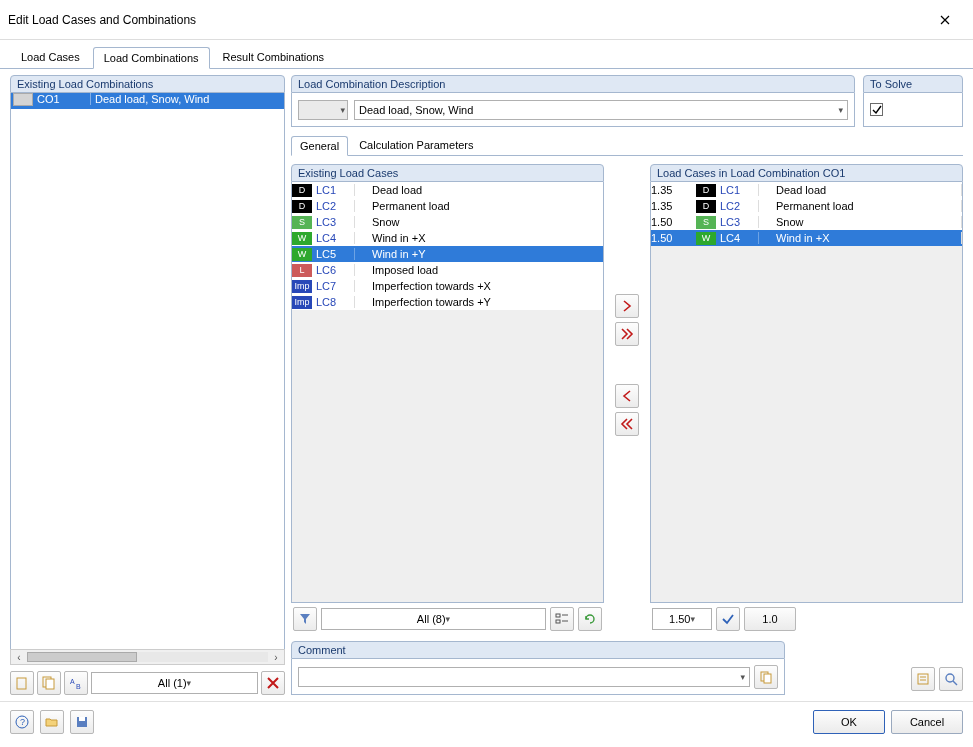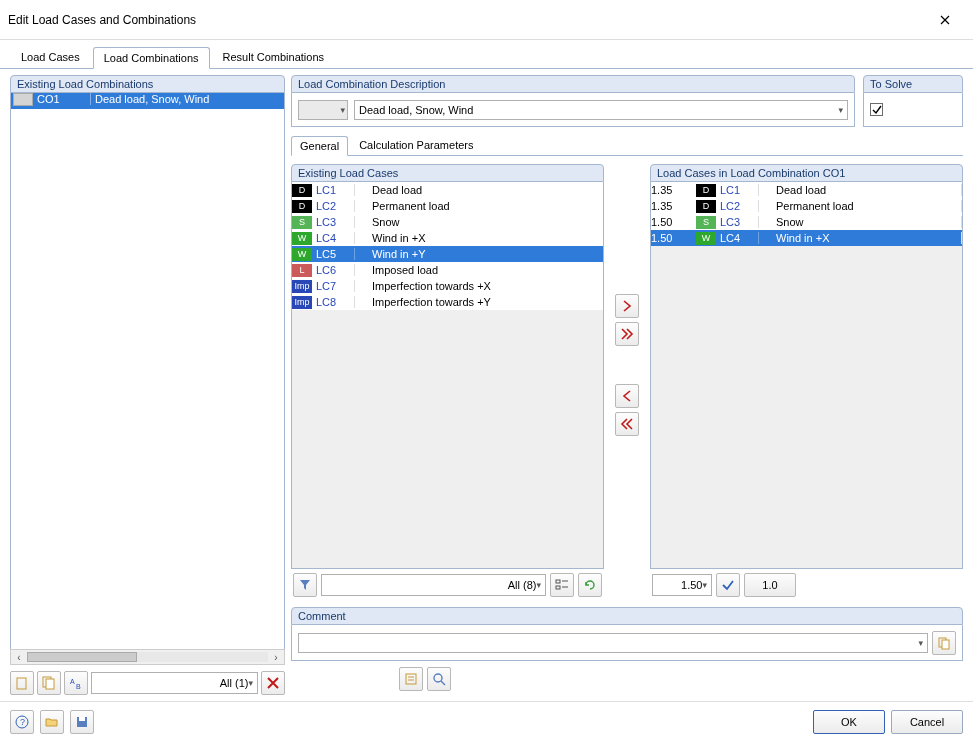--- a/index.html
+++ b/index.html
@@ -132,21 +132,21 @@
   }
   .tool-btn svg { width: 14px; height: 14px; }
   .tool-btn.red-x svg { stroke: #c21919; }
   .select-all {
     flex: 1;
     height: 22px;
     border: 1px solid #b0b0b0;
     background: #fff;
     display: flex; align-items: center;
     padding: 0 4px;
-    justify-content: flex-end;
+    justify-content: center;
     cursor: pointer;
   }
   .select-all .dd { font-size: 9px; color: #555; }
 
   .top-fields { display: flex; gap: 8px; }
   .field-group { }
   .field-group .group-header { }
   .field-group .group-body { padding: 6px; height: 34px; display: flex; align-items: center; gap: 6px; }
   .co-no { width: 84px; }
   .co-desc { flex: 1; }
@@ -263,21 +263,21 @@
   .mid-buttons .spacer { height: 30px; }
 
   .list-footer {
     display: flex;
     align-items: center;
     gap: 4px;
     padding: 4px 2px;
   }
   .list-footer .spacer { flex: 1; }
 
-  .comment-row { display: flex; gap: 6px; margin-top: 2px; flex-direction: column; }
+  .comment-row { display: flex; gap: 18px; margin-top: 2px; }
   .comment-col { flex: 1; }
   .comment-body {
     border: 1px solid #a5b7cf;
     border-top: none;
     padding: 6px;
     display: flex;
     gap: 4px;
     align-items: center;
     height: 36px;
   }

